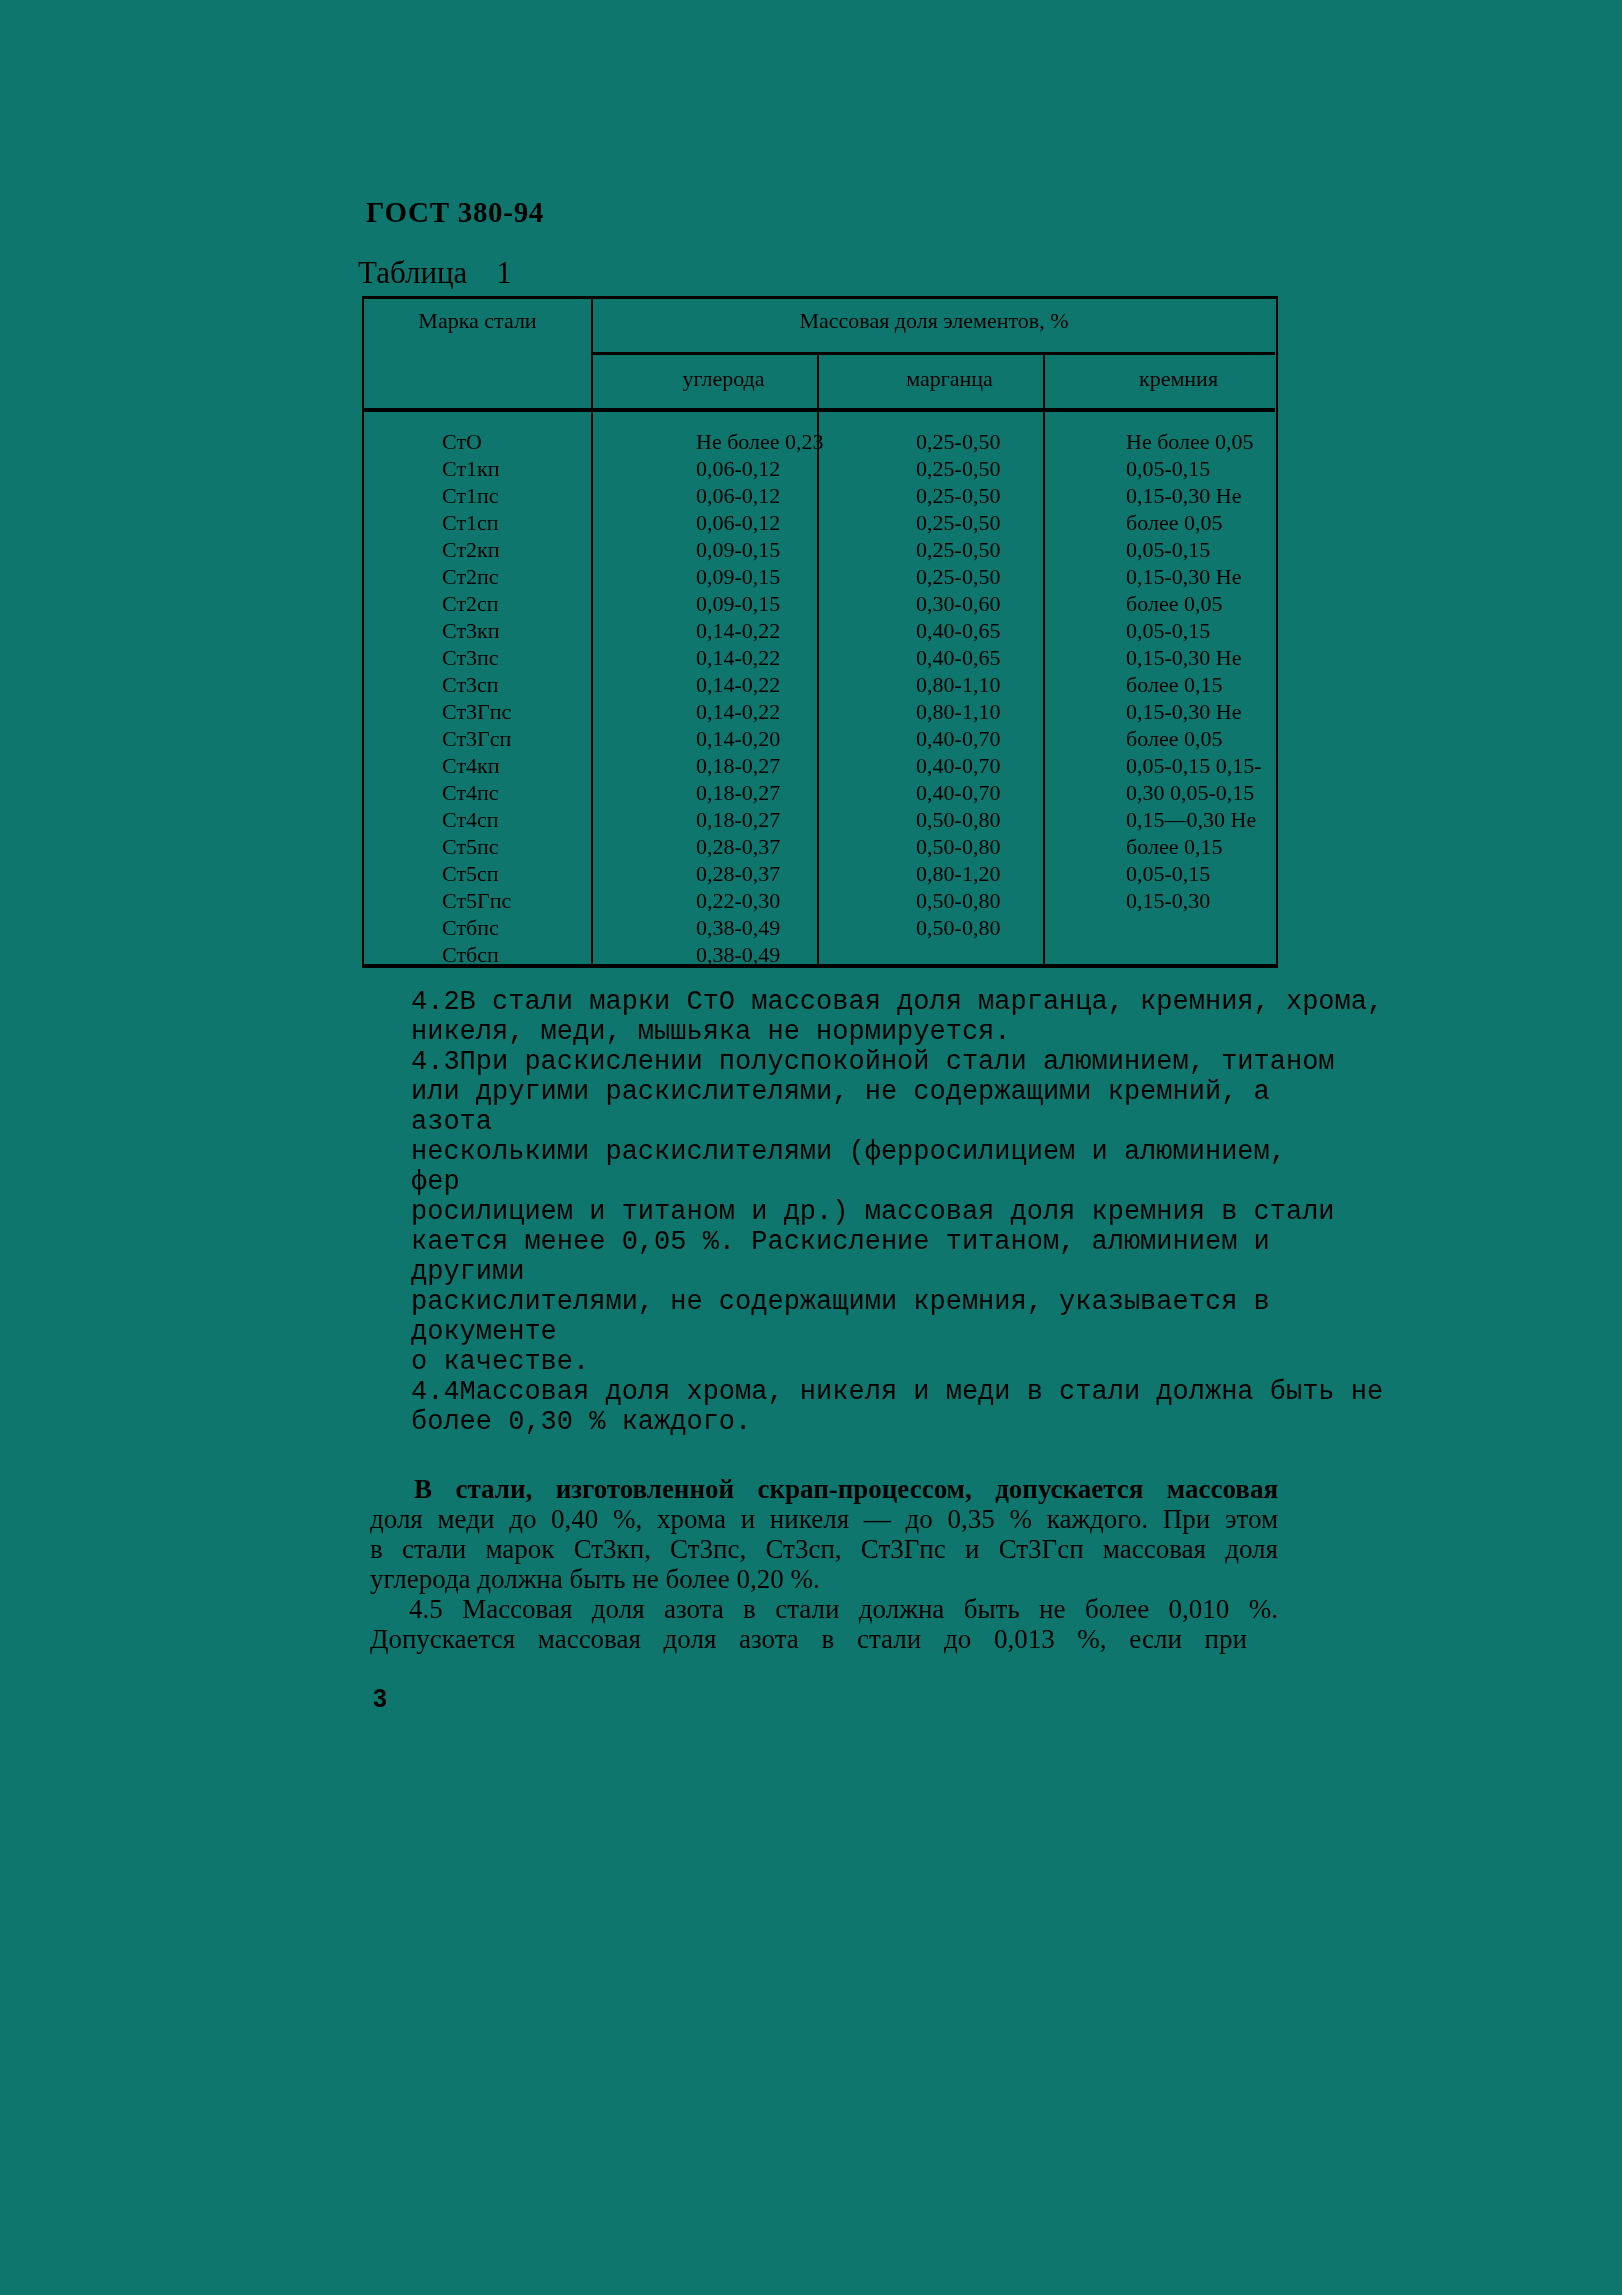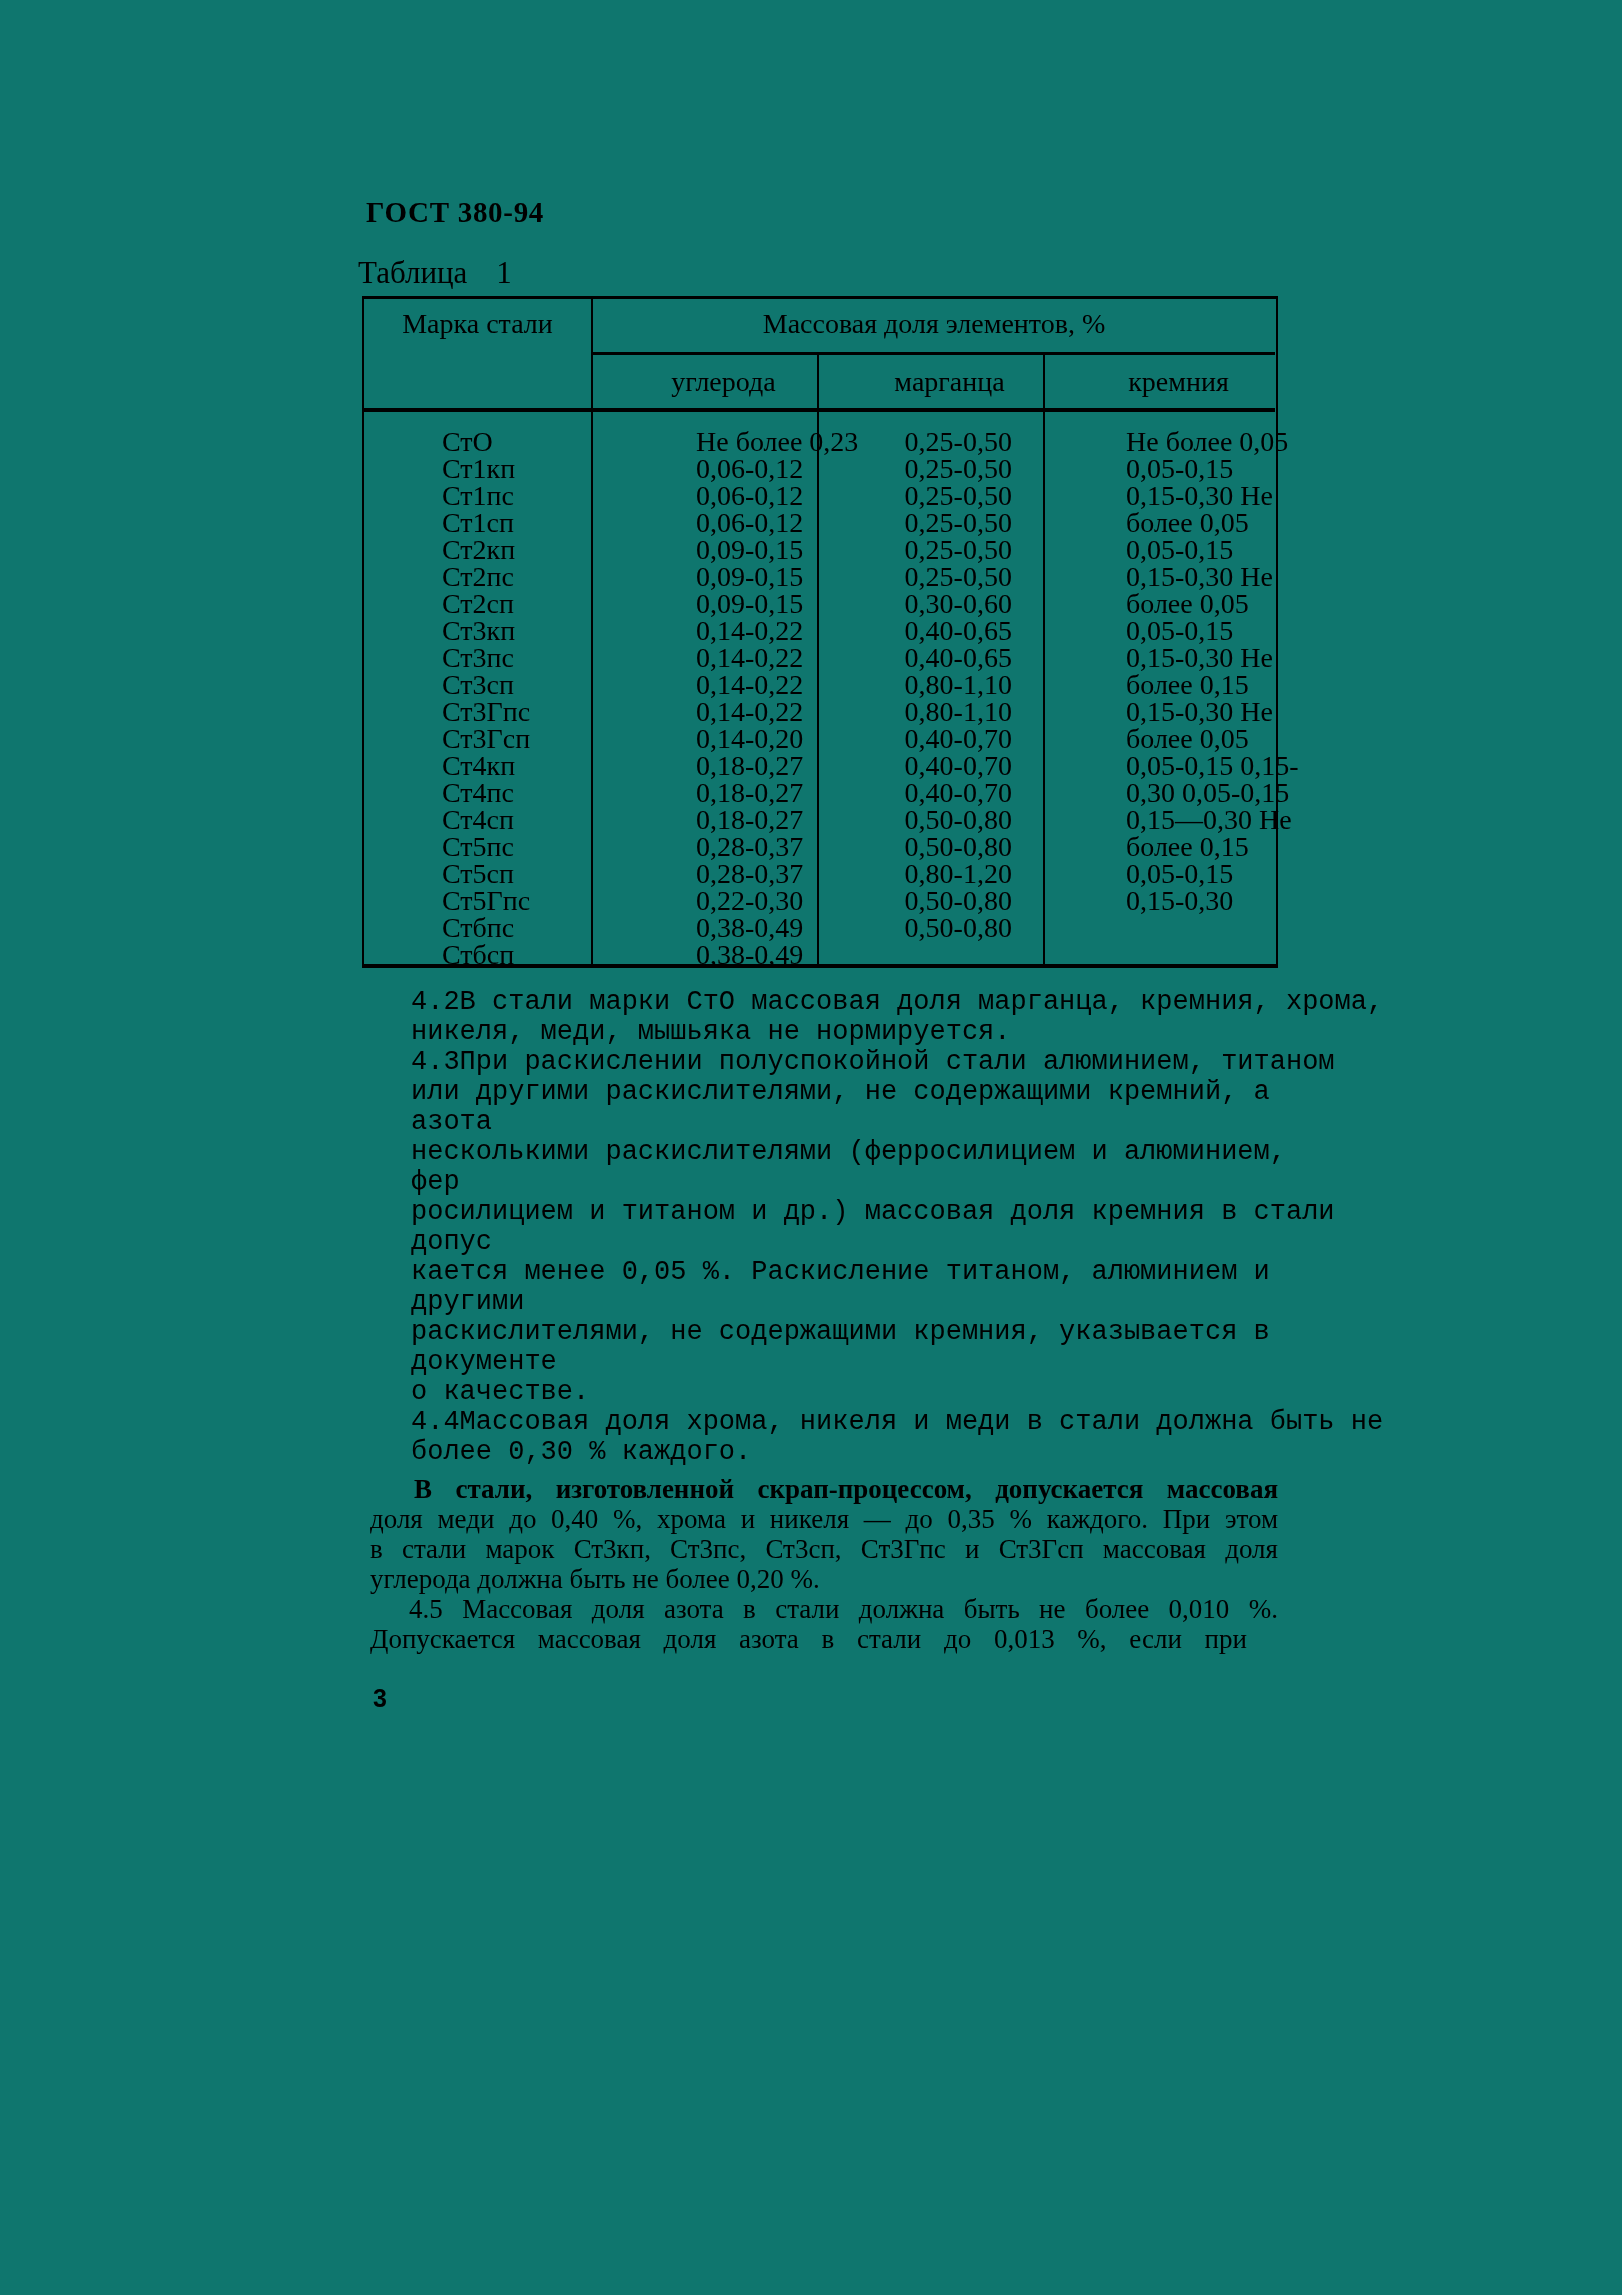--- a/index.html
+++ b/index.html
@@ -42,21 +42,21 @@
     left: 362px;
     top: 296px;
     width: 916px;
     box-sizing: border-box;
     border: 2.6px solid #000;
     border-top-width: 3.3px;
     border-bottom-width: 4.6px;
     display: grid;
     grid-template-columns: 229px 226px 226px 230px;
     grid-template-rows: 56px 57px 552px;
-    font-size: 28px;
+    font-size: 22px;
   }
   .gost-table > div { box-sizing: border-box; }
   .th-grade {
     grid-column: 1;
     grid-row: 1 / 3;
     border-right: 2.6px solid #000;
     text-align: center;
     padding-top: 9.2px;
   }
   .th-mass {
@@ -237,21 +237,20 @@
 
   <div class="text-a">
     <div class="line">4.2В стали марки СтО массовая доля марганца, кремния, хрома,</div>
     <div class="line">никеля, меди, мышьяка не нормируется.</div>
     <div class="line">4.3При раскислении полуспокойной стали алюминием, титаном</div>
     <div class="line">или другими раскислителями, не содержащими кремний, а</div>
     <div class="line">азота</div>
     <div class="line">несколькими раскислителями (ферросилицием и алюминием,</div>
     <div class="line">фер</div>
     <div class="line">росилицием и титаном и др.) массовая доля кремния в стали</div>
-    <div class="line">допус</div>
     <div class="line">кается менее 0,05 %. Раскисление титаном, алюминием и</div>
     <div class="line">другими</div>
     <div class="line">раскислителями, не содержащими кремния, указывается в</div>
     <div class="line">документе</div>
     <div class="line">о качестве.</div>
     <div class="line">4.4Массовая доля хрома, никеля и меди в стали должна быть не</div>
     <div class="line">более 0,30 % каждого.</div>
   </div>
 
   <div class="text-b">

